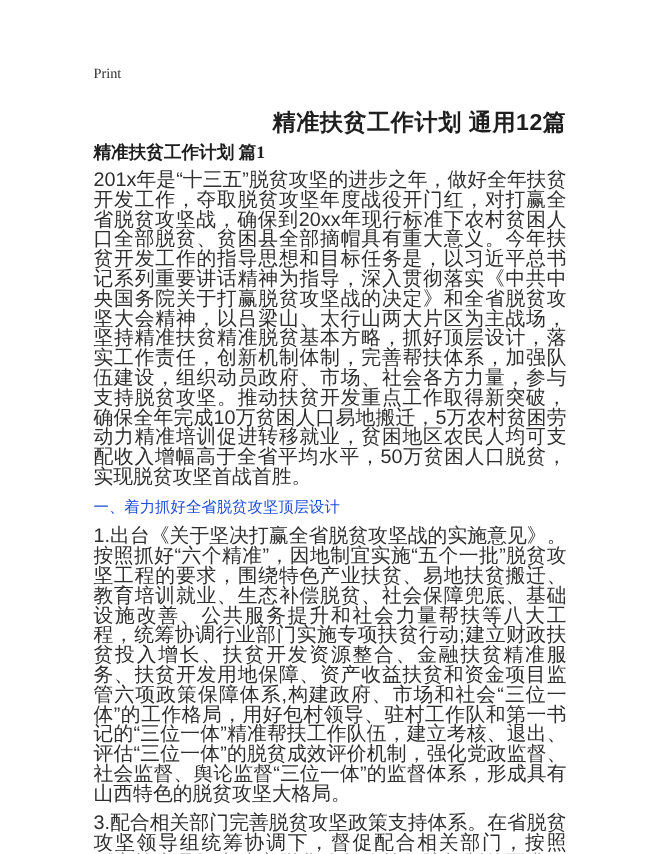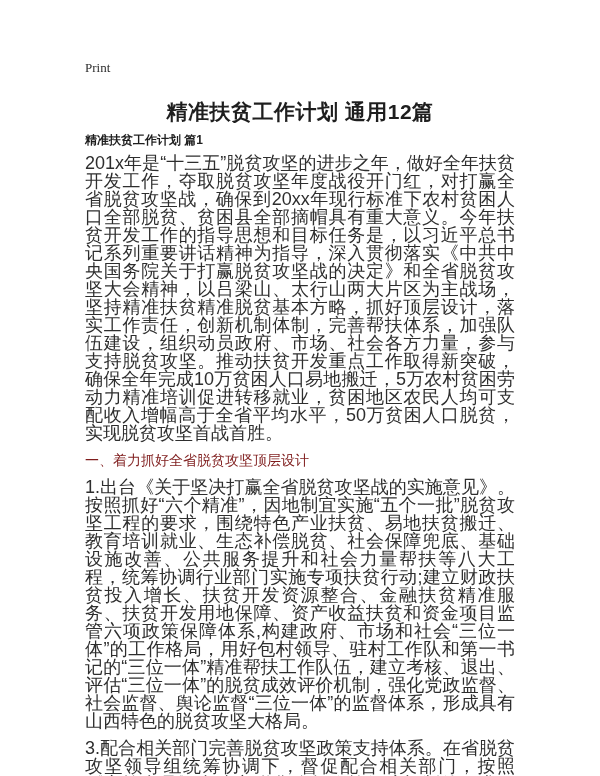--- a/index.html
+++ b/index.html
@@ -28,56 +28,57 @@
     line-height: 16px;
     color: #2e2e2e;
     text-decoration: none;
     cursor: pointer;
   }
   .doc-title {
     margin: 24px 0 0 0;
     font-size: 21px;
     line-height: 24px;
     font-weight: bold;
-    text-align: center;
+    text-align: right;
     color: #1e1e1e;
     letter-spacing: 0.5px;
   }
   .doc-subtitle {
     margin: 14px 0 0 0;
     font-size: 14px;
     line-height: 18px;
     font-weight: normal;
     color: #2e2e2e;
   }
   .article-heading {
     margin: 7px 0 0 0;
-    font-size: 12px;
+    font-size: 16px;
     line-height: 18px;
     font-weight: bold;
     color: #1e1e1e;
+    font-family: Liberation Serif, serif;
   }
   .body-para {
     margin: 9px 0 0 0;
     font-size: 18px;
     line-height: 18px;
     text-align: justify;
     text-justify: inter-ideograph;
     color: #2e2e2e;
     word-break: break-all;
   }
   .body-para.first {
     margin-top: 5px;
   }
   .section-heading {
     margin: 9px 0 0 0;
     font-size: 14px;
     line-height: 18px;
     font-weight: normal;
-    color: #7f1d1d;
+    color: #1d4ed8;
   }
 </style>
 </head>
 <body>
 
 <div class="page">
 
   <a class="print-link">Print</a>
 
   <h1 class="doc-title">精准扶贫工作计划 通用12篇</h1>

